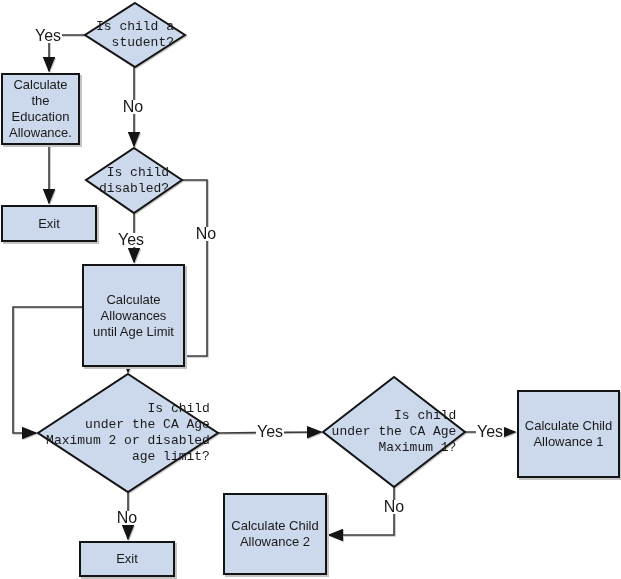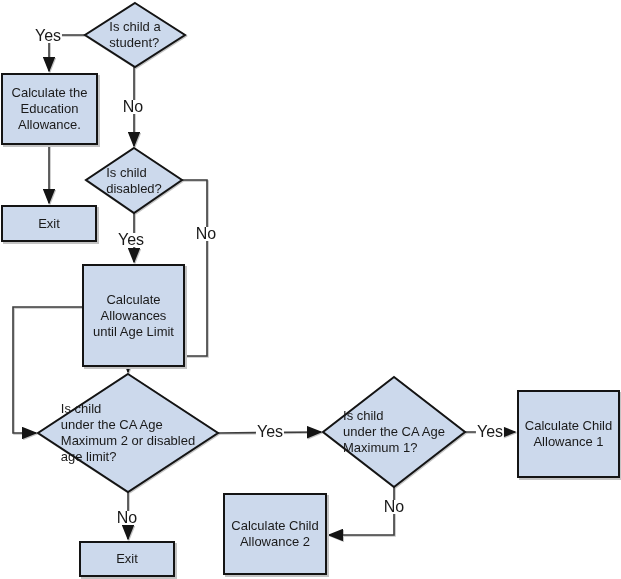--- a/index.html
+++ b/index.html
@@ -36,22 +36,23 @@
     display: flex;
     align-items: center;
     justify-content: center;
     text-align: center;
   }
   .dlabel {
     position: absolute;
     display: flex;
     align-items: center;
     justify-content: center;
-    text-align: left;
+    text-align: right;
     pointer-events: none;
+    font-family: Liberation Mono, monospace;
   }
   .lines {
     white-space: pre-line;
     font-size: 13px;
     line-height: 16px;
   }
   .elabel {
     position: absolute;
     transform: translate(-50%, -50%);
     background: var(--background, #ffffff);
@@ -82,21 +83,21 @@
     <polyline class="connector" points="128,492 128,539" marker-end="url(#arrowhead)"></polyline>
     <polyline class="connector" points="465,432 515,432" marker-end="url(#arrowhead)"></polyline>
     <polyline class="connector" points="394,487 394,535 329,535" marker-end="url(#arrowhead)"></polyline>
 
     <polygon class="diamond" points="135,3 185,35 135,67 85,35" fill="#ccd9ec"></polygon>
     <polygon class="diamond" points="134,148 182,180 134,213 86,180" fill="#ccd9ec"></polygon>
     <polygon class="diamond" points="128,374 218,433 128,492 38,433" fill="#ccd9ec"></polygon>
     <polygon class="diamond" points="394,377 465,432 394,487 323,432" fill="#ccd9ec"></polygon>
   </svg>
 
-  <div class="pbox" style="left:1px; top:73px; width:97px; height:72px;">
+  <div class="pbox" style="left:1px; top:73px; width:79px; height:72px;">
     <div class="lines">Calculate the
 Education
 Allowance.</div>
   </div>
 
   <div class="pbox" style="left:1px; top:205px; width:96px; height:37px;">
     <div class="lines">Exit</div>
   </div>
 
   <div class="pbox" style="left:82px; top:264px; width:103px; height:103px;">

